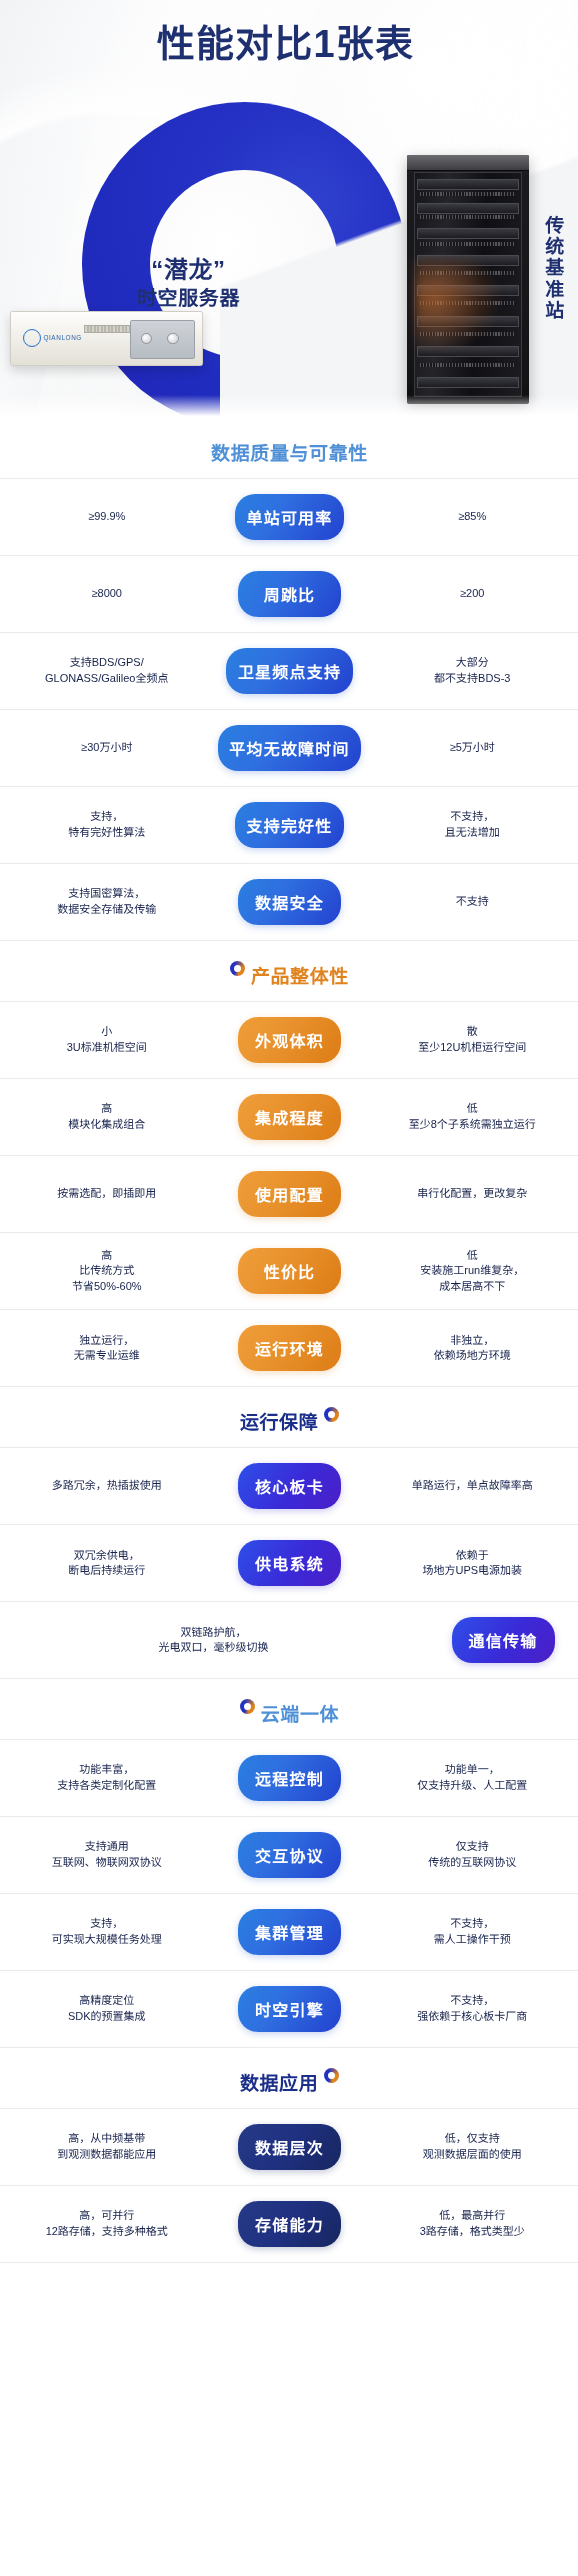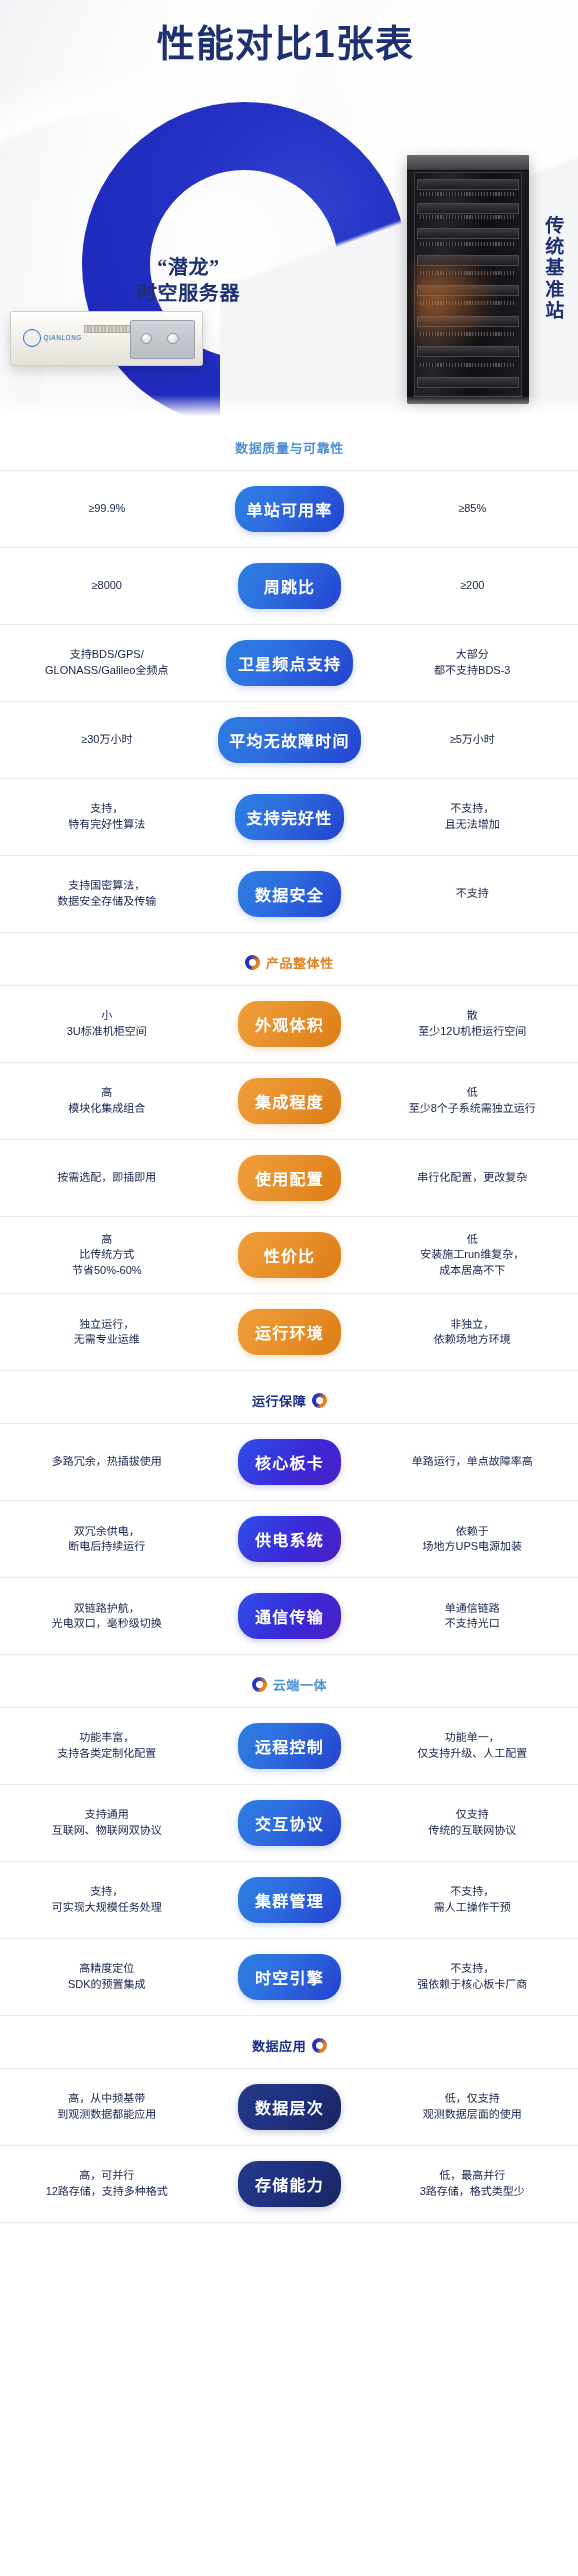--- a/index.html
+++ b/index.html
@@ -87,21 +87,21 @@
   .brand-left{
     position:absolute;
     left:119px; top:256px;
     width:139px;
     text-align:center;
     z-index:9;
     color:#1f3070;
     font-weight:bold;
     line-height:1.18;
   }
-  .brand-left .l1{font-size:20px;letter-spacing:0.6px;font-family:Liberation Serif, serif;}
+  .brand-left .l1{font-size:24px;letter-spacing:0.6px;}
   .brand-left .l2{font-size:20px;letter-spacing:0.6px;margin-top:2.3px;}
 
   .brand-right{
     position:absolute;
     right:12.8px; top:215px;
     z-index:9;
     writing-mode:vertical-rl;
     text-orientation:upright;
     font-size:19px;
     font-weight:bold;
@@ -181,25 +181,25 @@
   .hero-bottom-fade{
     position:absolute;left:0;bottom:0;width:100%;height:23px;
     background:linear-gradient(180deg, rgba(255,255,255,0), #ffffff 92%);
     z-index:8;
   }
 
   
   .section{width:579px;}
   .sec-head{
     display:flex;
-    align-items:center;
+    align-items:flex-start;
     justify-content:center;
     gap:5.8px;
     padding:20px 0 12.8px 0;
-    font-size:13px;
+    font-size:19px;
     font-weight:bold;
     letter-spacing:0.6px;
   }
   .sec-head.plain{color:#4f90d6;}
   .sec-head.orange{color:#e0821e;}
   .sec-head.navy{color:#1b2f8a;}
   .ring{
     width:17.4px;height:17.4px;border-radius:50%;
     background:conic-gradient(from 210deg,#2331c2 0deg,#2331c2 120deg,#e0821e 230deg,#e0821e 320deg,#2331c2 360deg);
     position:relative;
@@ -453,22 +453,20 @@
           </div>
           <div class="cell">依赖于
 场地方UPS电源加装</div>
         </div>
         <div class="row">
           <div class="cell">双链路护航，
 光电双口，毫秒级切换</div>
           <div class="pillwrap">
             <div class="pill indigo">通信传输</div>
           </div>
-          <div class="cell">单通信链路
-不支持光口</div>
         </div>
       </div>
       <div class="section">
         <div class="sec-head plain">
           <span class="ring small"></span>
           <span>云端一体</span>
         </div>
         <div class="row">
           <div class="cell">功能丰富，
 支持各类定制化配置</div>

